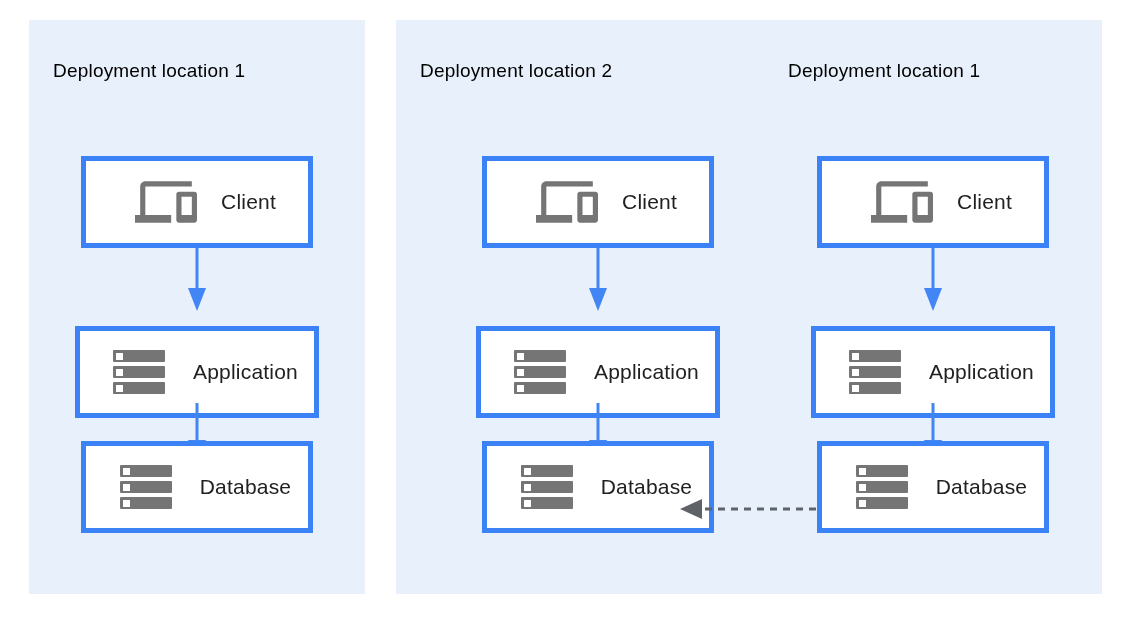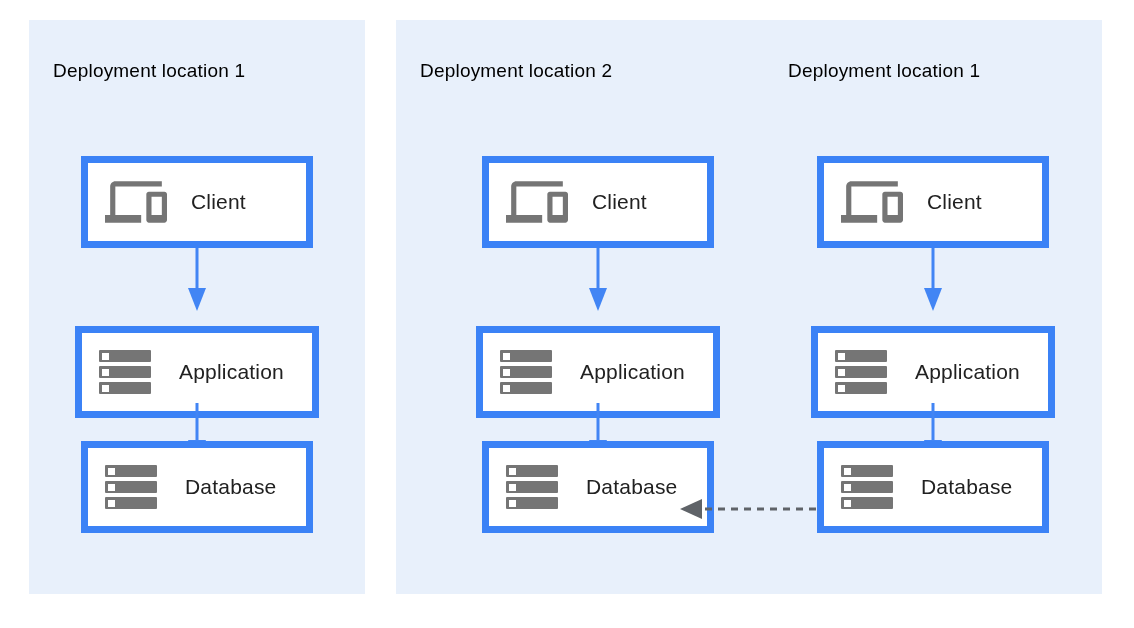--- a/index.html
+++ b/index.html
@@ -33,25 +33,26 @@
     color: #000000;
     white-space: nowrap;
   }
 
   .node {
     position: absolute;
     left: 50%;
     transform: translateX(-50%);
     height: 92px;
     background: #ffffff;
-    border: 7px solid #3b82f6;
+    border: 5px solid #3b82f6;
     display: flex;
     align-items: center;
     padding-left: 17px;
     gap: 24px;
+    justify-content: center;
   }
   .node-client      { top: 136px; width: 232px; }
   .node-application { top: 306px; width: 244px; }
   .node-database    { top: 421px; width: 232px; }
 
   .node-text {
     font-size: 21px;
     color: #212121;
     letter-spacing: 0.2px;
     white-space: nowrap;

